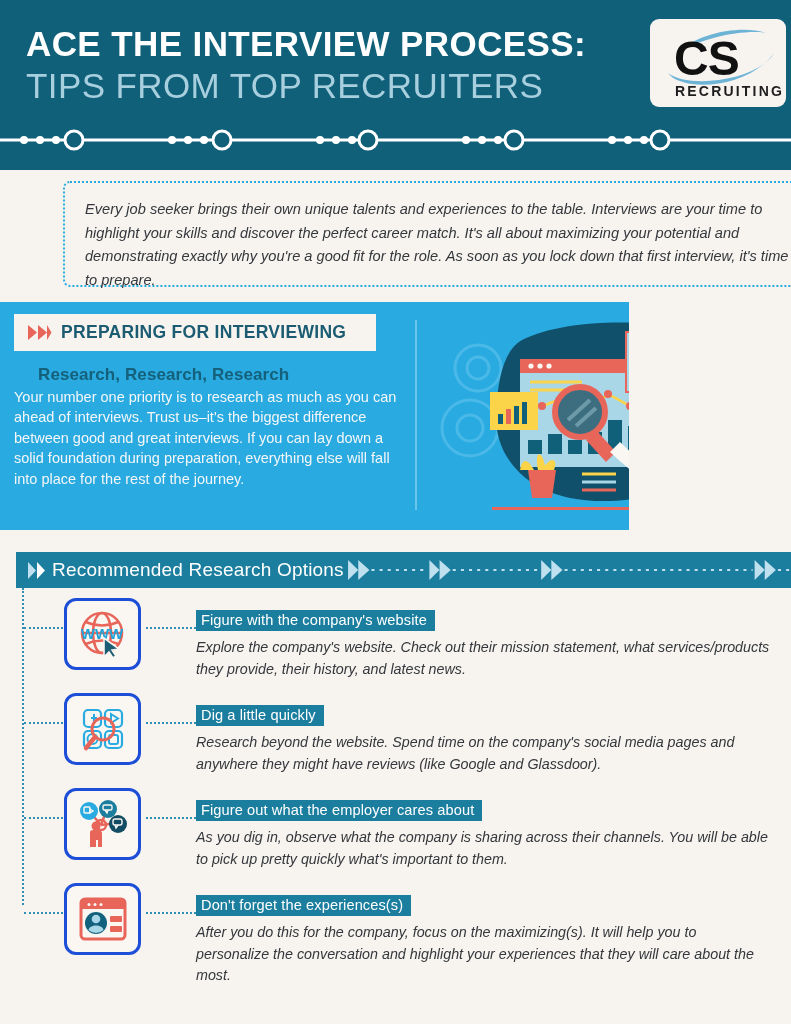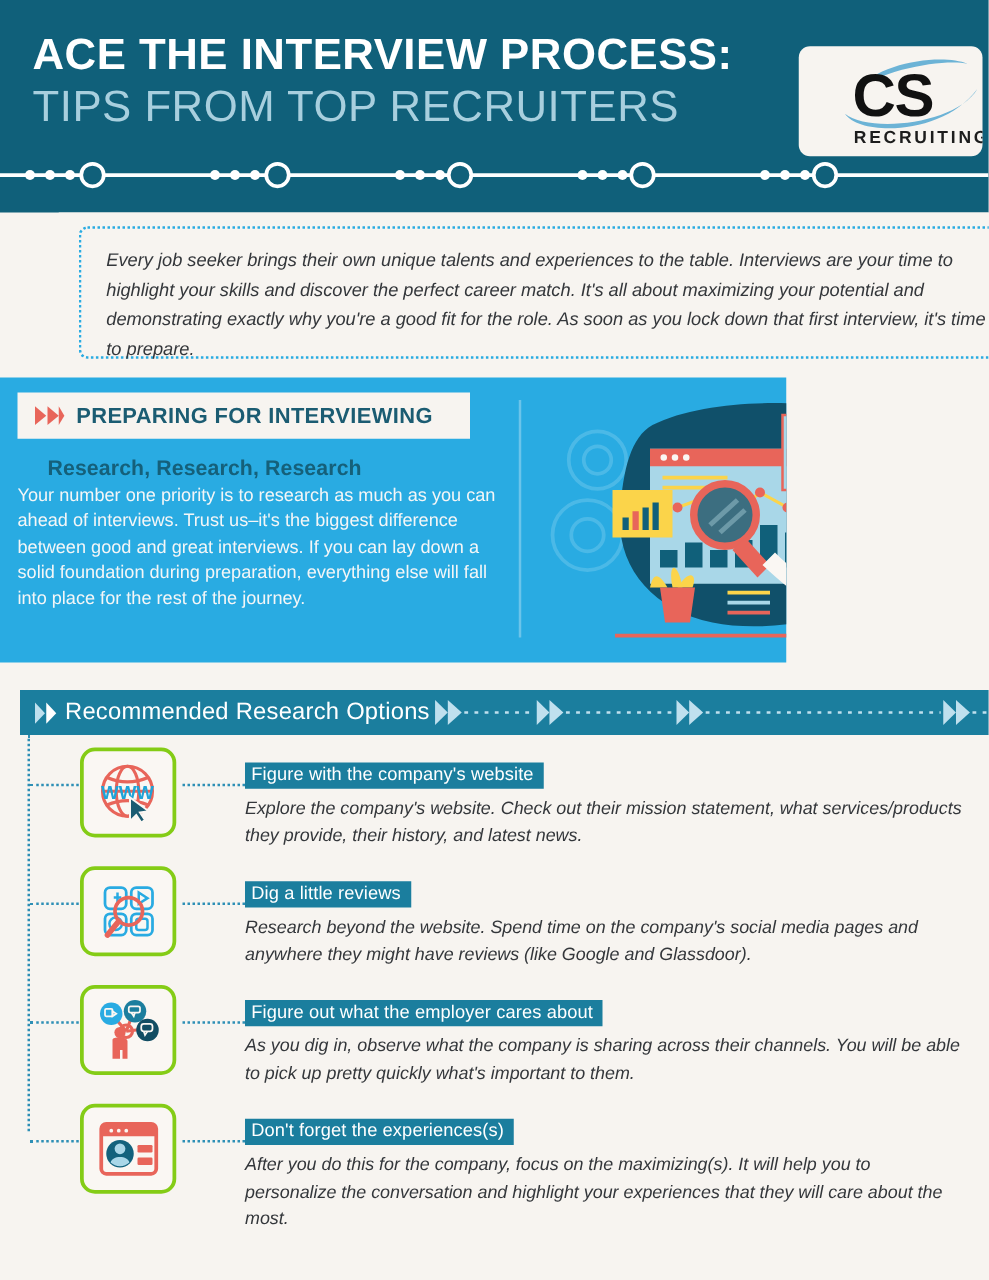--- a/index.html
+++ b/index.html
@@ -40,27 +40,26 @@
     font-weight: normal;
     color: #a8cfde;
     letter-spacing: 0.4px;
     line-height: 1.2;
     text-transform: uppercase;
     margin-top: 2px;
   }
   .logo-box {
     position: absolute;
     right: 5px;
-    top: 37px;
-    width: 147px;
+    top: 19px;
+    width: 136px;
     height: 88px;
     background: #f7f4f0;
     border-radius: 9px;
     overflow: hidden;
-    padding-left: 19px;
   }
   .logo-svg { display:block; width:143px; height:88px; }
 
   .header-rule {
     position: absolute;
     left: 0;
     top: 127px;
     width: 791px;
     height: 26px;
   }
@@ -185,21 +184,21 @@
     position: absolute;
     left: 146px; top: 39px;
     width: 50px; height: 0;
     border-top: 2px dotted #2e8fb5;
   }
   .icon-card {
     position: absolute;
     left: 64px; top: 10px;
     width: 77px; height: 72px;
     background: #faf7f3;
-    border: 3px solid #84cc16;
+    border: 3px solid #1d4ed8;
     border-radius: 12px;
     display: flex; align-items: center; justify-content: center;
   }
   .opt-text { position: absolute; left: 196px; top: 22px; width: 575px; }
   .opt-title {
     display: inline-block;
     background: #1b7e9e;
     color: #ffffff;
     font-size: 14.6px;
     padding: 2px 8px 3px 5px;
@@ -451,21 +450,21 @@
         </g>
         <path d="M16 10 L16 20 M13 14 L19 14" stroke="#29abe2" stroke-width="2" fill="none"></path>
         <path d="M33 10 L40 14.5 L33 19 Z" fill="none" stroke="#29abe2" stroke-width="2"></path>
         <circle cx="14.5" cy="35" r="5" fill="none" stroke="#29abe2" stroke-width="2"></circle>
         <rect x="31" y="31" width="9" height="9" rx="2" fill="none" stroke="#29abe2" stroke-width="2"></rect>
         <circle cx="25" cy="25" r="11" fill="none" stroke="#e8655a" stroke-width="3"></circle>
         <line x1="17" y1="33" x2="8" y2="44" stroke="#e8655a" stroke-width="4.5" stroke-linecap="round"></line>
       </svg>
     </div>
     <div class="opt-text">
-      <span class="opt-title">Dig a little reviews</span>
+      <span class="opt-title">Dig a little quickly</span>
       <p class="opt-desc">Research beyond the website. Spend time on the company's social media pages and anywhere they might have reviews (like Google and Glassdoor).</p>
     </div>
   </div>
 
   <div class="opt-row">
     <div class="connector-left"></div>
     <div class="connector-right"></div>
     <div class="icon-card">
       <svg width="52" height="50" viewBox="0 0 52 50">
         <g stroke="#e8655a" stroke-width="2.5">

